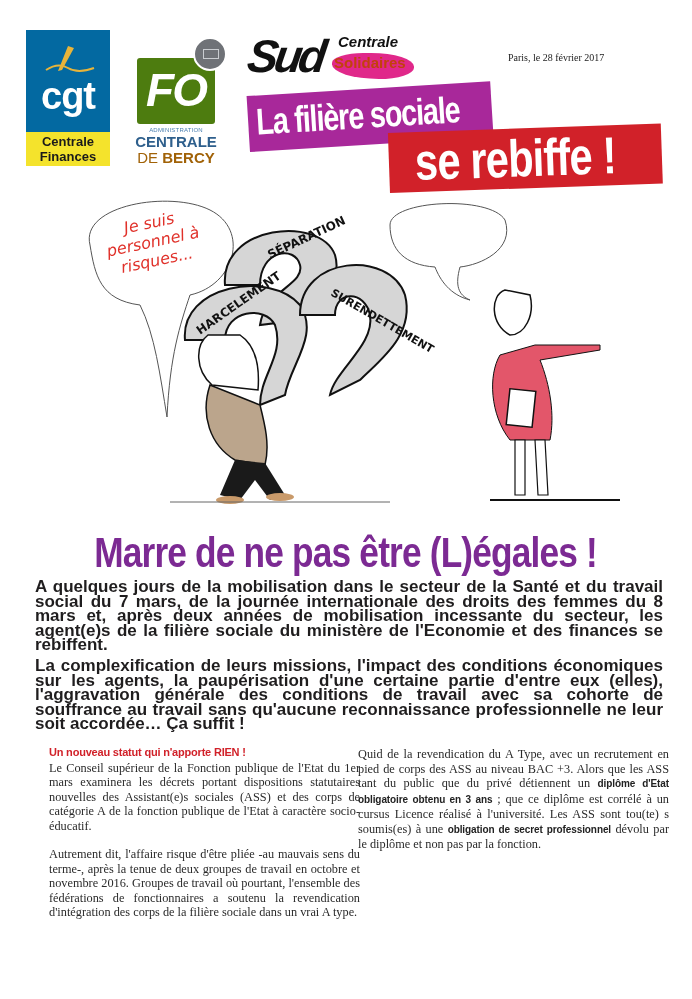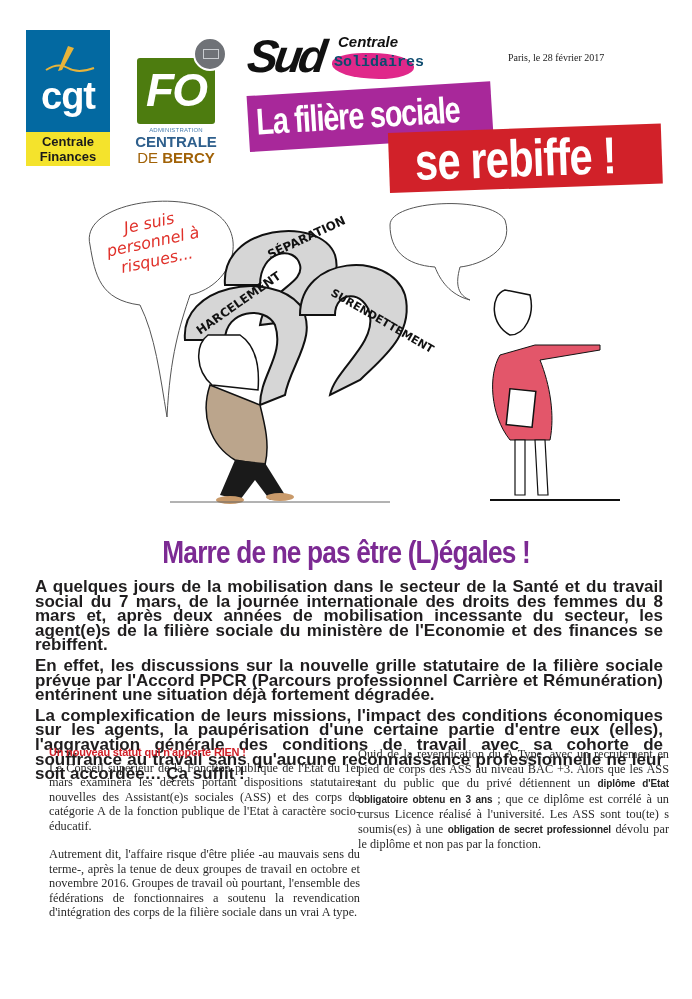--- a/index.html
+++ b/index.html
@@ -23,36 +23,36 @@
   #fo .l1 { position:absolute; left:0; top:72px; width:82px; text-align:center; font-size:6px; letter-spacing:0.2px; color:#4a7fb0; }
   #fo .l2 { position:absolute; left:0; top:79px; width:82px; text-align:center; font-size:15px; font-weight:bold; color:#2e5f8c; line-height:16px; }
   #fo .l3 { position:absolute; left:0; top:95px; width:82px; text-align:center; font-size:15px; color:#a16207; line-height:16px; }
   #fo .l3 b { font-weight:bold; }
 
   
   #sud { left:248px; top:33px; width:175px; height:55px; }
   #sud .word { position:absolute; left:0; top:-4px; font-size:46px; font-weight:bold; font-style:italic; letter-spacing:-4px; color:#111; font-family:"Liberation Sans", sans-serif; transform:skewX(-8deg); }
   #sud .c1 { position:absolute; left:90px; top:0; font-size:15px; font-weight:bold; font-style:italic; color:#111; }
   #sud .blob { position:absolute; left:84px; top:20px; width:82px; height:26px; background:#e0288a; border-radius:40% 55% 45% 60%; }
-  #sud .c2 { position:absolute; left:86px; top:21px; font-size:15px; font-weight:bold; color:#0c4a6e; font-family:Liberation Mono, monospace; }
+  #sud .c2 { position:absolute; left:86px; top:21px; font-size:15px; font-weight:bold; color:#c2410c; font-family:Liberation Sans, sans-serif; }
 
   #date { left:508px; top:52px; font-family:"Liberation Serif", serif; font-size:10px; color:#222; }
 
   
   #banner1 { left:250px; top:96px; width:244px; height:56px; background:#a8289a; transform:rotate(-3.5deg); transform-origin:left bottom; }
   #banner1 span { position:absolute; left:8px; top:4px; color:#fff; font-weight:bold; font-size:37px; line-height:46px; letter-spacing:-1.5px; white-space:nowrap; transform:scaleX(0.78); transform-origin:left center; }
   #banner2 { left:390px; top:133px; width:273px; height:60px; background:#d12129; transform:rotate(-2deg); transform-origin:left bottom; }
   #banner2 span { position:absolute; left:26px; top:0px; color:#fff; font-weight:bold; font-size:52px; line-height:60px; letter-spacing:-1px; white-space:nowrap; transform:scaleX(0.8); transform-origin:left center; }
 
   
   #illus { left:60px; top:195px; width:560px; height:330px; }
   .bubble-text { position:absolute; color:#e0312a; font-family:"DejaVu Sans", sans-serif; font-size:16px; text-align:center; line-height:19px; font-style:italic; }
 
   
-  #title { left:0; top:522px; width:692px; text-align:center; color:#7c2a93; font-weight:bold; font-size:32px; line-height:60px; letter-spacing:-1px; }
+  #title { left:0; top:522px; width:692px; text-align:center; color:#7c2a93; font-weight:bold; font-size:43px; line-height:60px; letter-spacing:-1px; }
   #title span { display:inline-block; transform:scaleX(0.82); transform-origin:center; }
 
   
   #intro { left:35px; top:580px; width:628px; font-size:17px; line-height:14.6px; font-weight:bold; color:#1f1d1e; text-align:justify; }
   #intro p { margin:0 0 6px 0; }
 
   
   .col { top:745px; width:311px; font-family:"Liberation Serif", serif; font-size:12.3px; line-height:14.5px; color:#2a2a2a; text-align:justify; }
   .col p { margin:0 0 14px 0; }
   #col1 { left:49px; }
@@ -134,21 +134,20 @@
     <div>Je suis</div>
     <div>personnel à</div>
     <div>risques...</div>
   </div>
 </div>
 
 <div id="title" class="abs"><span>Marre de ne pas être (L)égales !</span></div>
 
 <div id="intro" class="abs">
   <p>A quelques jours de la mobilisation dans le secteur de la Santé et du  travail social du 7 mars, de la journée internationale des droits des femmes  du 8 mars et, après deux années de mobilisation incessante du secteur, les agent(e)s de la filière sociale du ministère de l'Economie et des finances se rebiffent.</p>
-  <p>En effet, les discussions sur la nouvelle grille statutaire de la filière sociale prévue par l'Accord PPCR (Parcours professionnel Carrière et Rémunération) entérinent une situation déjà fortement dégradée.</p>
   <p>La complexification de leurs missions, l'impact des conditions économiques sur les agents, la paupérisation d'une certaine partie d'entre eux (elles), l'aggravation  générale des conditions de travail avec sa cohorte de souffrance au travail sans qu'aucune reconnaissance professionnelle ne leur soit accordée… Ça suffit !</p>
 </div>
 
 <div id="col1" class="abs col">
   <span id="sub1">Un nouveau statut qui n'apporte RIEN !</span>
   <p>Le Conseil supérieur de la Fonction publique de l'Etat du 1er mars examinera les décrets portant dispositions statutaires nouvelles des Assistant(e)s sociales (ASS) et des corps de catégorie A de la fonction publique de l'Etat à caractère socio-éducatif.</p>
   <p>Autrement dit, l'affaire risque d'être pliée -au mauvais sens du terme-, après  la tenue de deux groupes de travail en octobre et novembre 2016. Groupes de travail où pourtant, l'ensemble des fédérations de fonctionnaires a soutenu la revendication d'intégration des corps de la filière sociale dans un vrai A type.</p>
 </div>
 
 <div id="col2" class="abs col">

